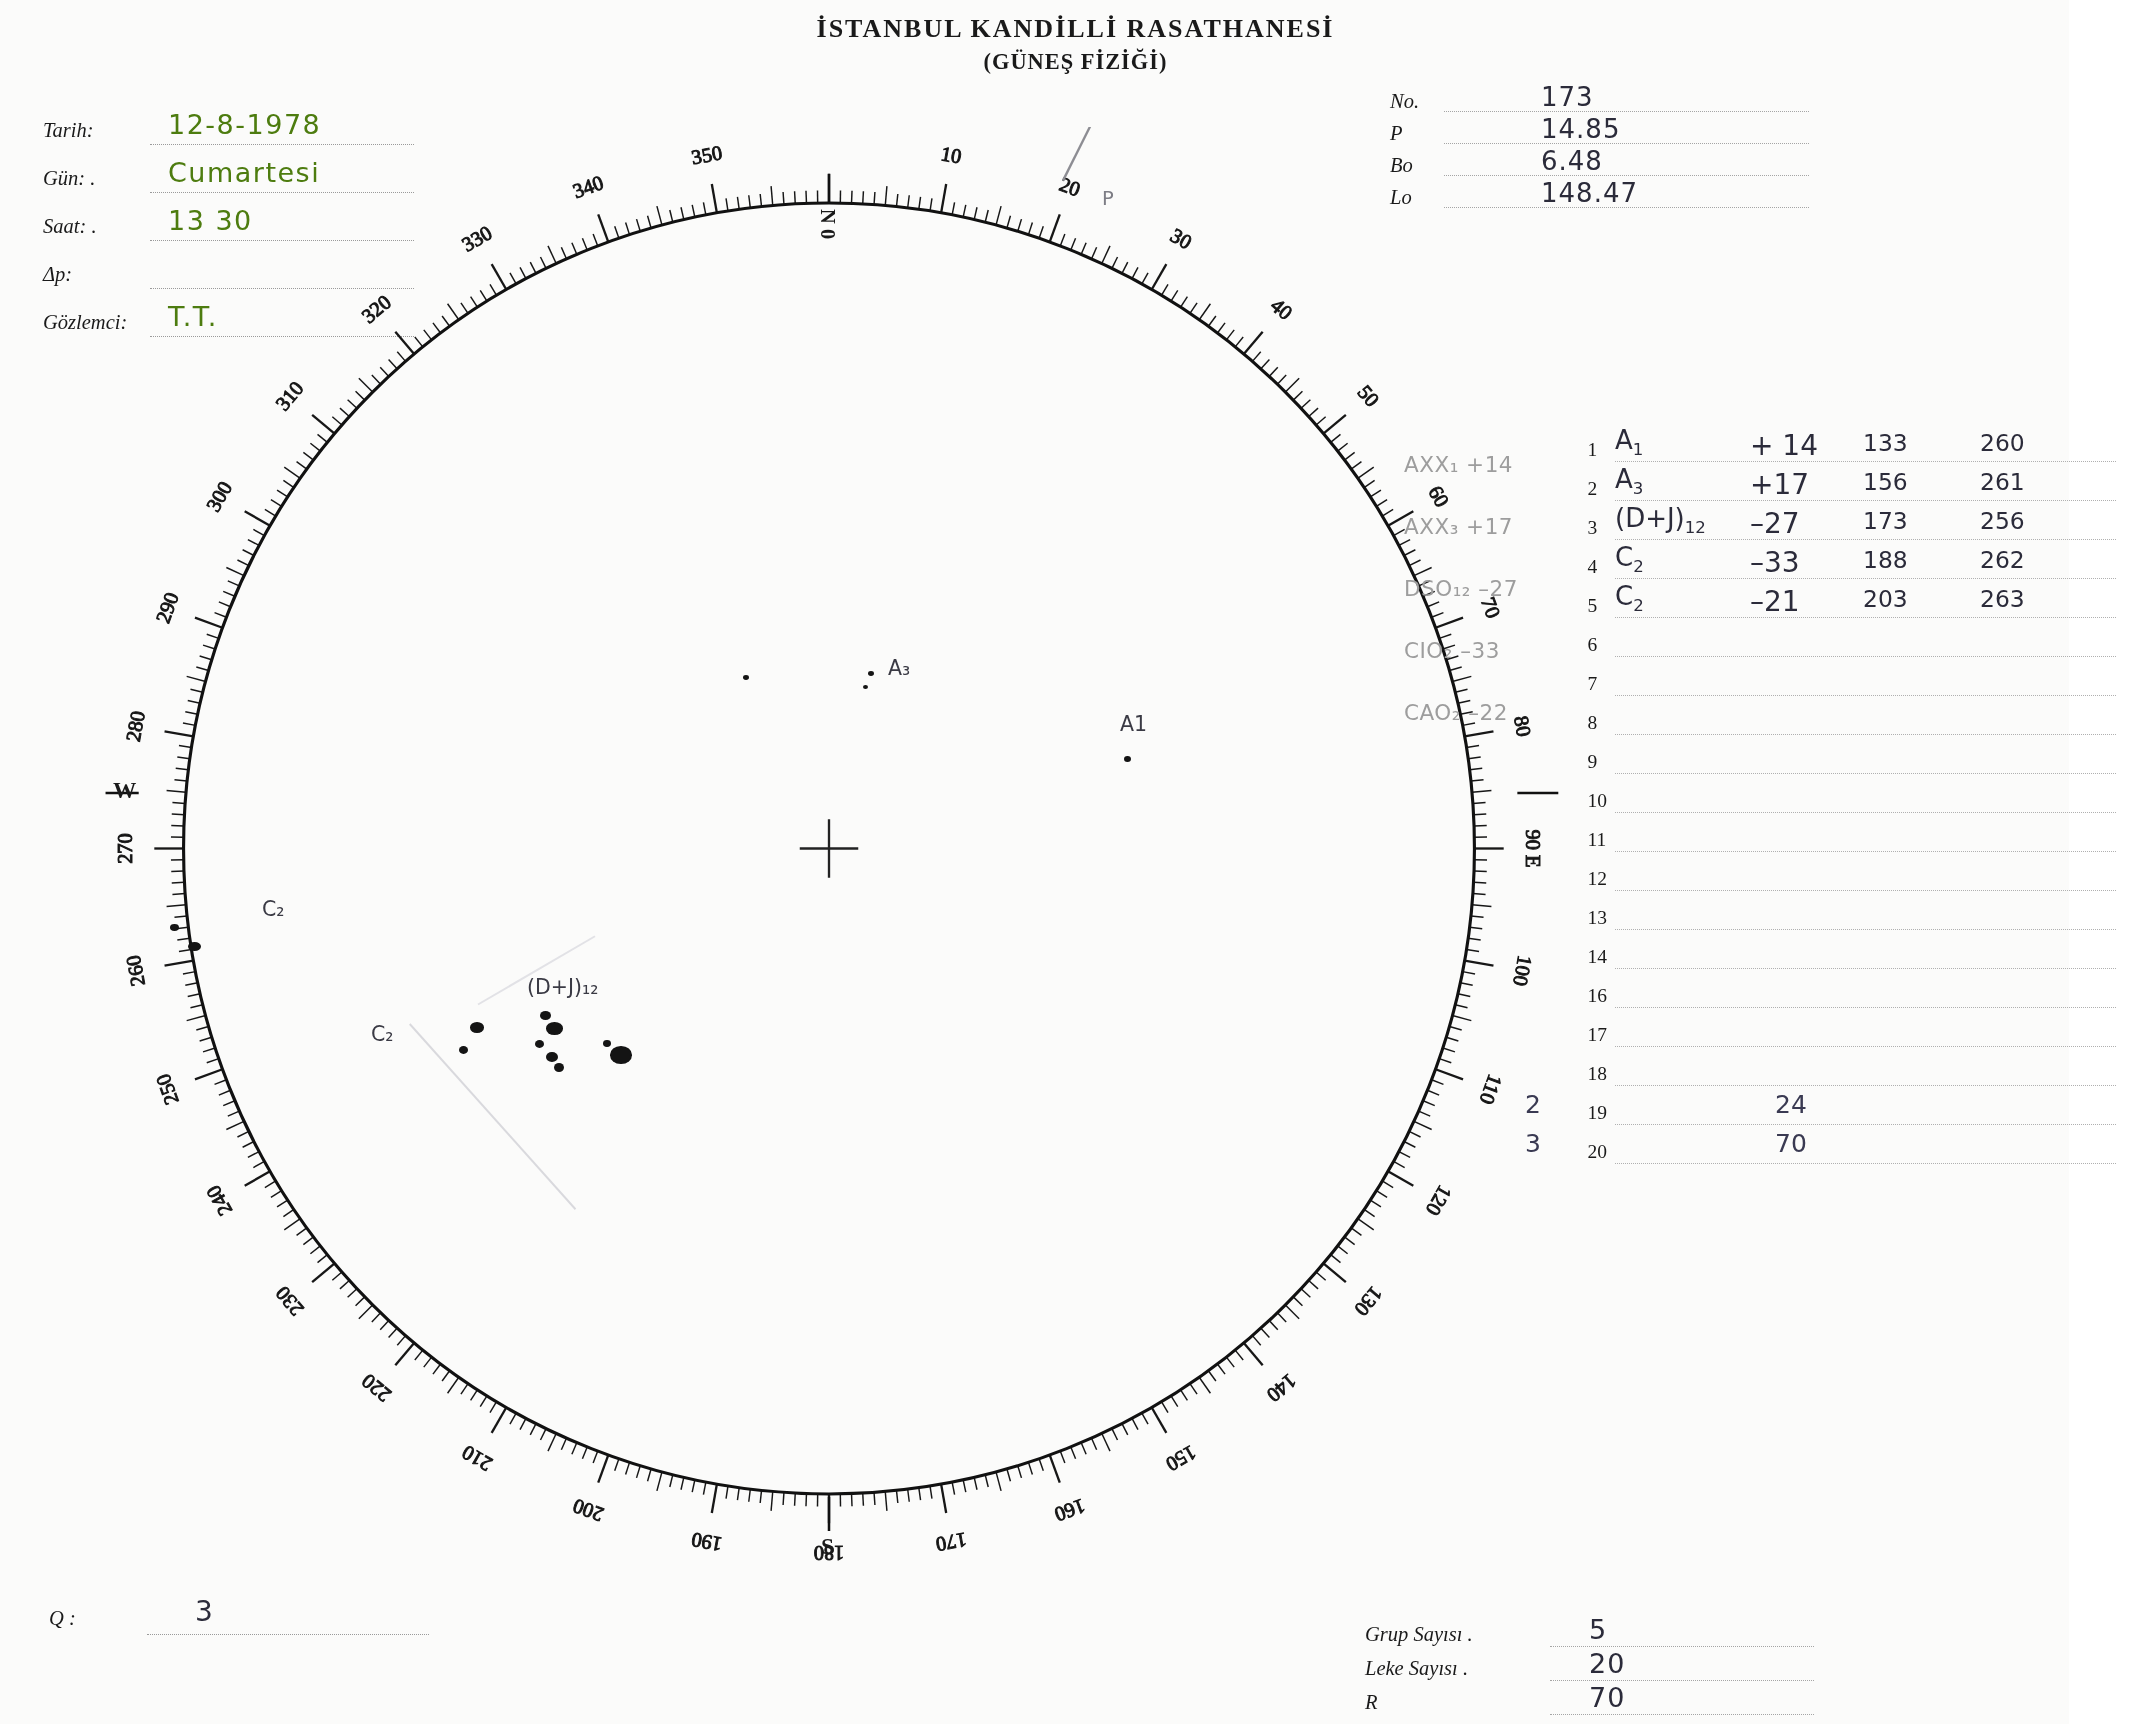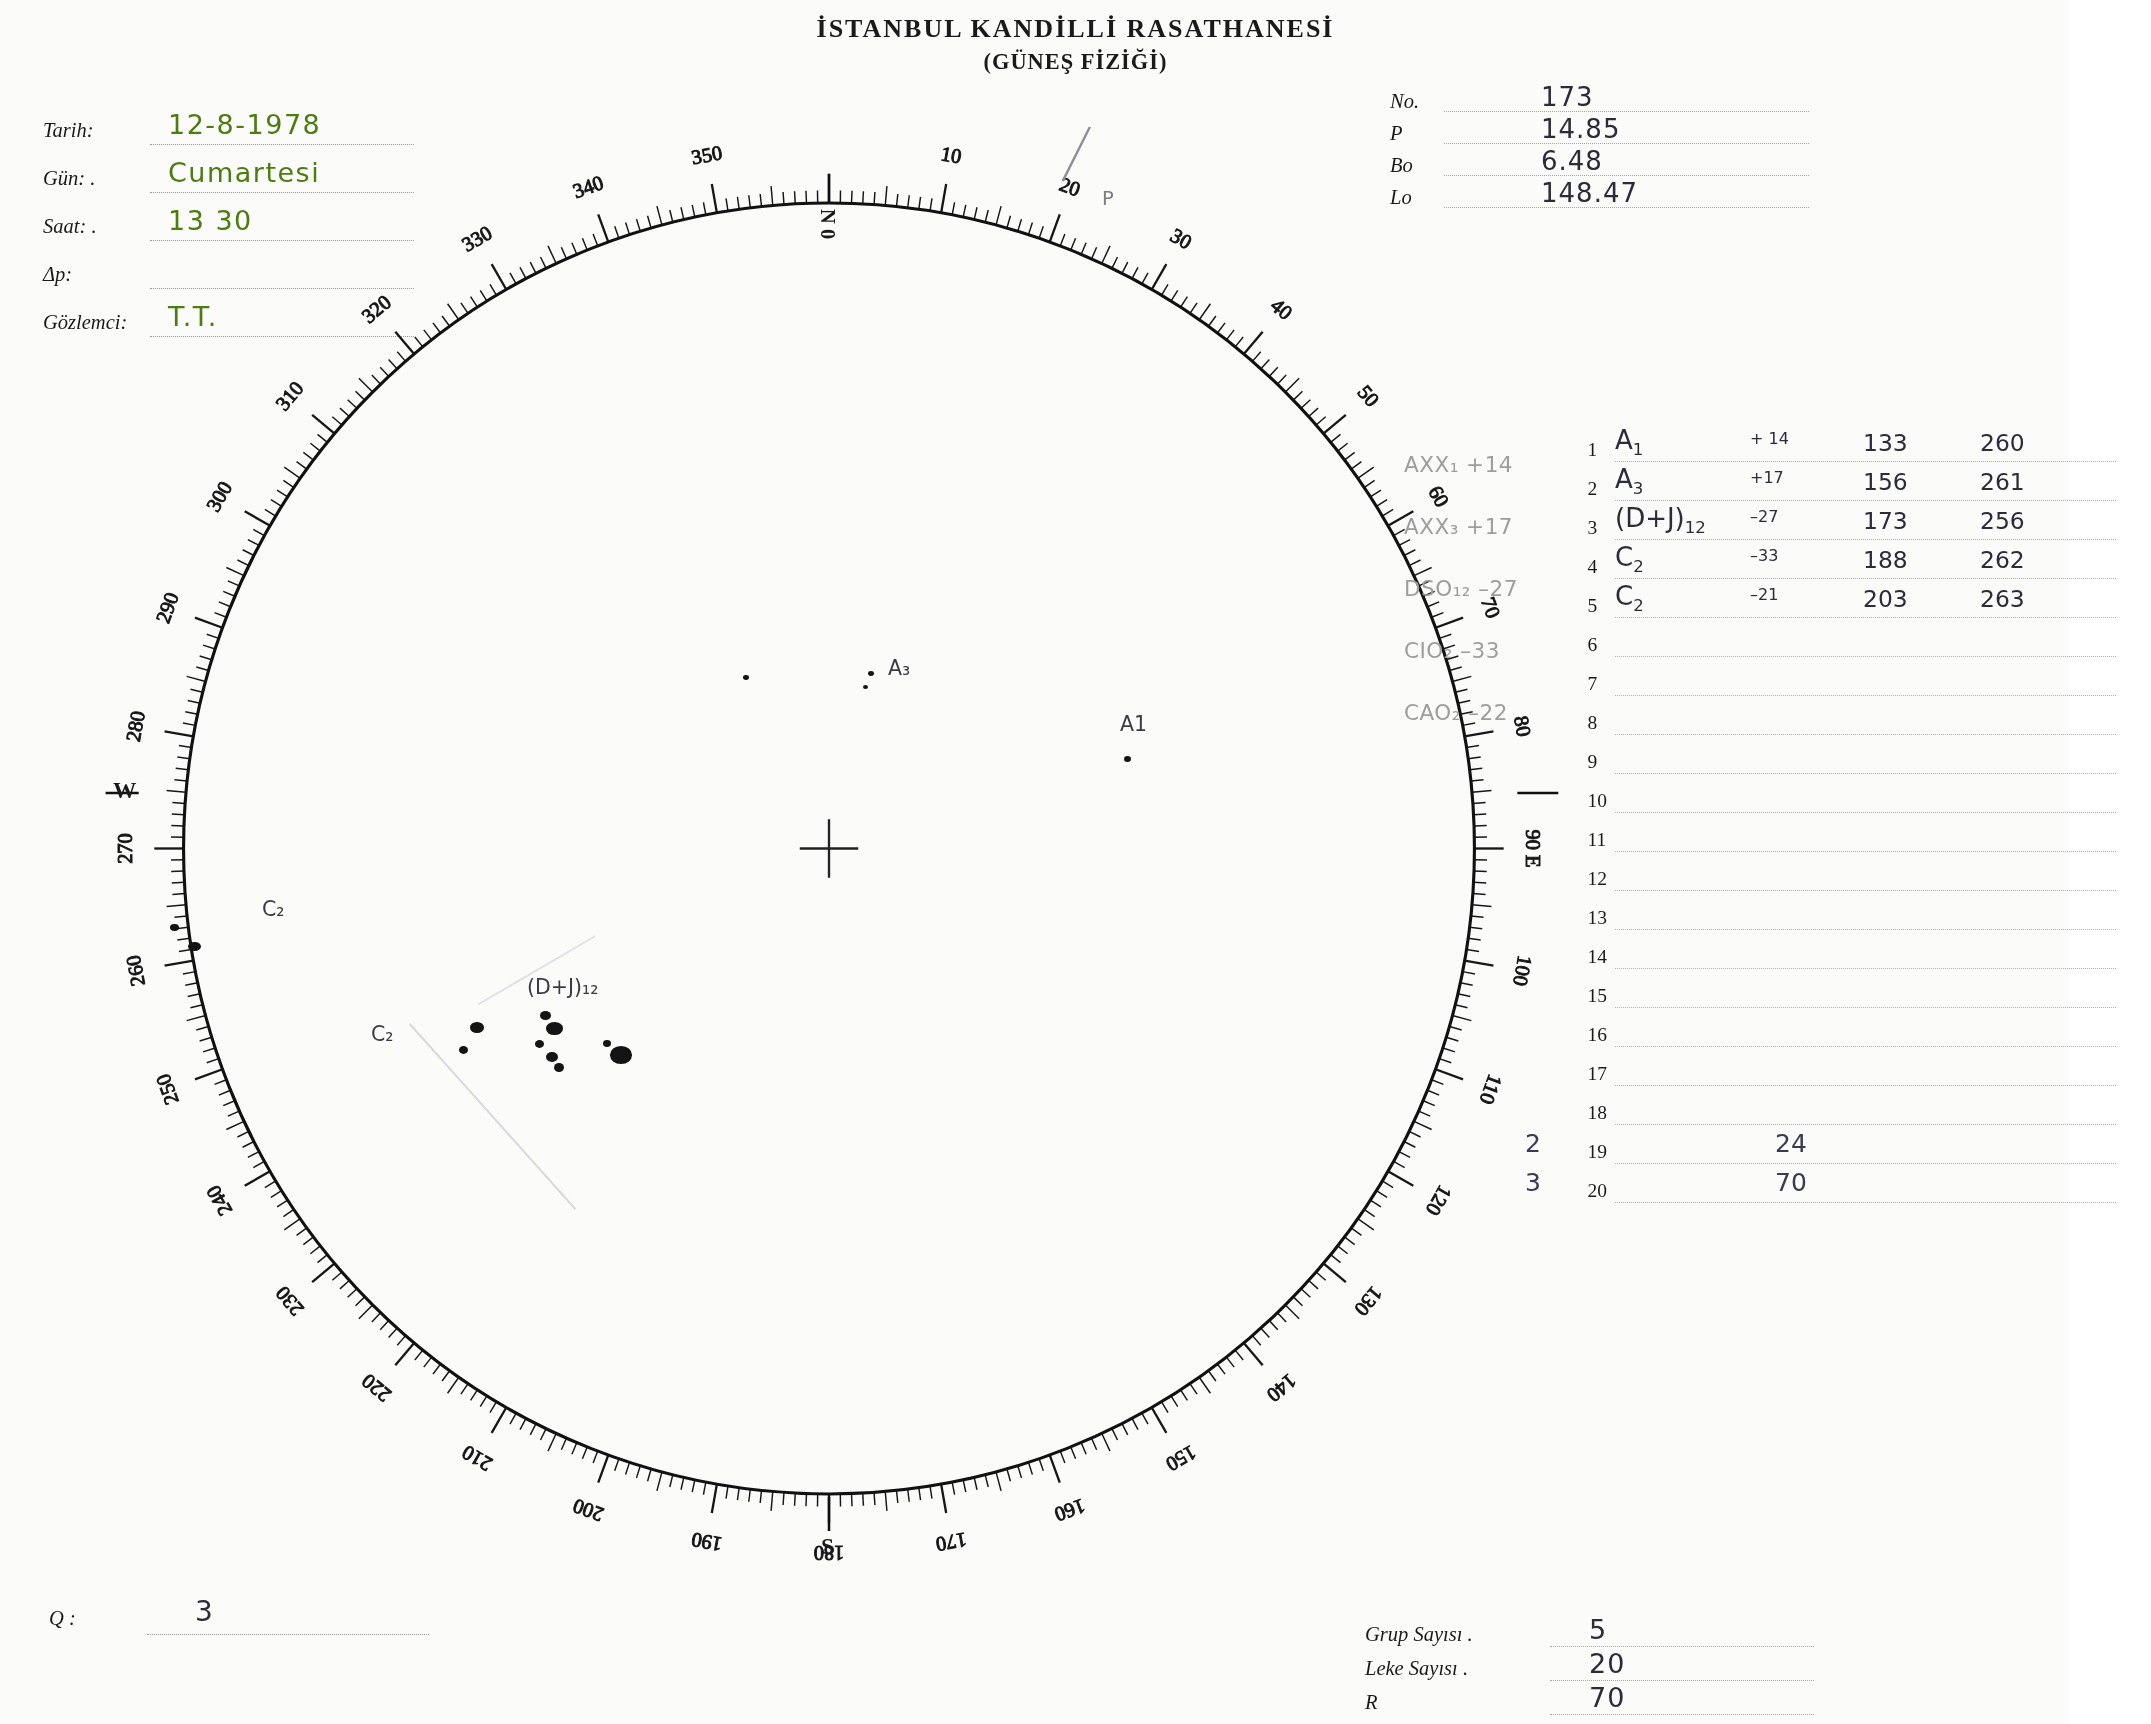--- a/index.html
+++ b/index.html
@@ -26,21 +26,21 @@
   .spot{position:absolute;border-radius:50%;background:#141414;}
   .spot-lbl{position:absolute;font-family:"DejaVu Sans",sans-serif;font-size:20.5px;color:#3a3a44;}
   .dir-lbl{position:absolute;font-family:"Liberation Serif",serif;font-weight:bold;font-size:23.4px;}
   
   .table{position:absolute;left:1570px;top:429px;width:546px;}
   .trow{position:relative;height:39px;}
   .tnum{position:absolute;left:17.6px;top:9.8px;font-size:19.5px;font-family:"Liberation Serif",serif;}
   .tline{position:absolute;left:45px;right:0;top:32px;border-bottom:1.2px dotted #b0b0b0;}
   .tgrp{position:absolute;left:45px;top:-3.9px;font-family:"DejaVu Sans",sans-serif;font-size:26px;color:#2b2b3a;}
   .tsub{font-size:16.6px;vertical-align:sub;}
-  .tlat{position:absolute;left:180px;top:0px;font-family:"DejaVu Sans",sans-serif;font-size:16px;color:#2b2b3a;}
+  .tlat{position:absolute;left:180px;top:0px;font-family:"DejaVu Sans",sans-serif;font-size:28px;color:#2b2b3a;}
   .tcm{position:absolute;left:293px;top:0px;font-family:"DejaVu Sans",sans-serif;font-size:23.4px;color:#2b2b3a;}
   .tlon{position:absolute;left:410px;top:0px;font-family:"DejaVu Sans",sans-serif;font-size:23.4px;color:#2b2b3a;}
   .tcount{position:absolute;left:205px;top:-2px;font-family:"DejaVu Sans",sans-serif;font-size:25px;color:#3a3a52;}
   .tpre{position:absolute;left:-45px;top:-2px;font-family:"DejaVu Sans",sans-serif;font-size:25px;color:#3a3a52;}
   
   .pencil{position:absolute;left:1404px;top:429px;width:176px;}
   .prow{height:39px;font-family:"DejaVu Sans",sans-serif;font-size:21.5px;color:#9d9d9d;letter-spacing:0.5px;margin-top:23px;}
   
   .form-bottom{position:absolute;left:49px;top:1597px;width:380px;}
   .brow{position:relative;height:51px;}
@@ -636,24 +636,20 @@
       </div>
       <div class="trow">
         <span class="tnum">13</span>
         <span class="tline"></span>
       </div>
       <div class="trow">
         <span class="tnum">14</span>
         <span class="tline"></span>
       </div>
       <div class="trow">
-        <span class="tnum">15</span>
-        <span class="tline"></span>
-      </div>
-      <div class="trow">
         <span class="tnum">16</span>
         <span class="tline"></span>
       </div>
       <div class="trow">
         <span class="tnum">17</span>
         <span class="tline"></span>
       </div>
       <div class="trow">
         <span class="tnum">18</span>
         <span class="tline"></span>

